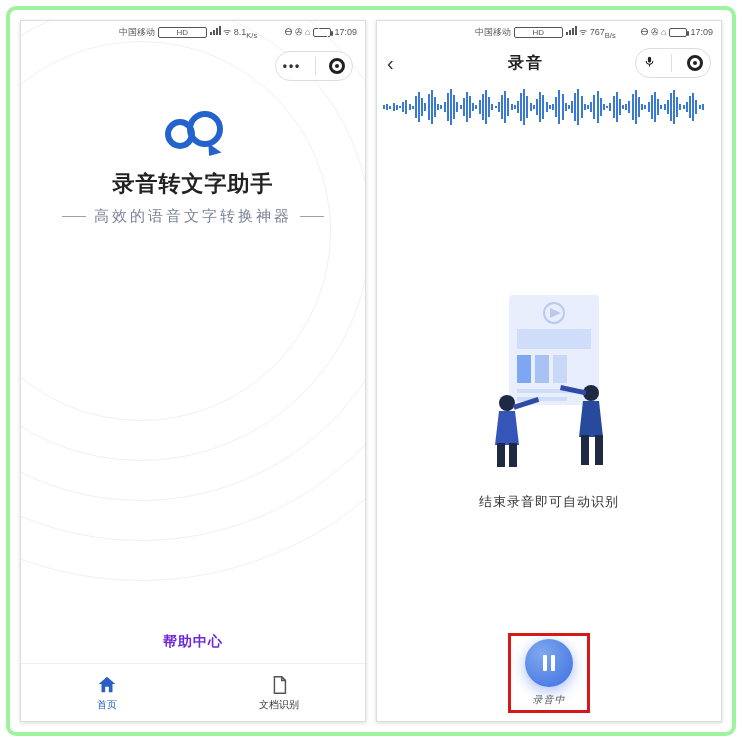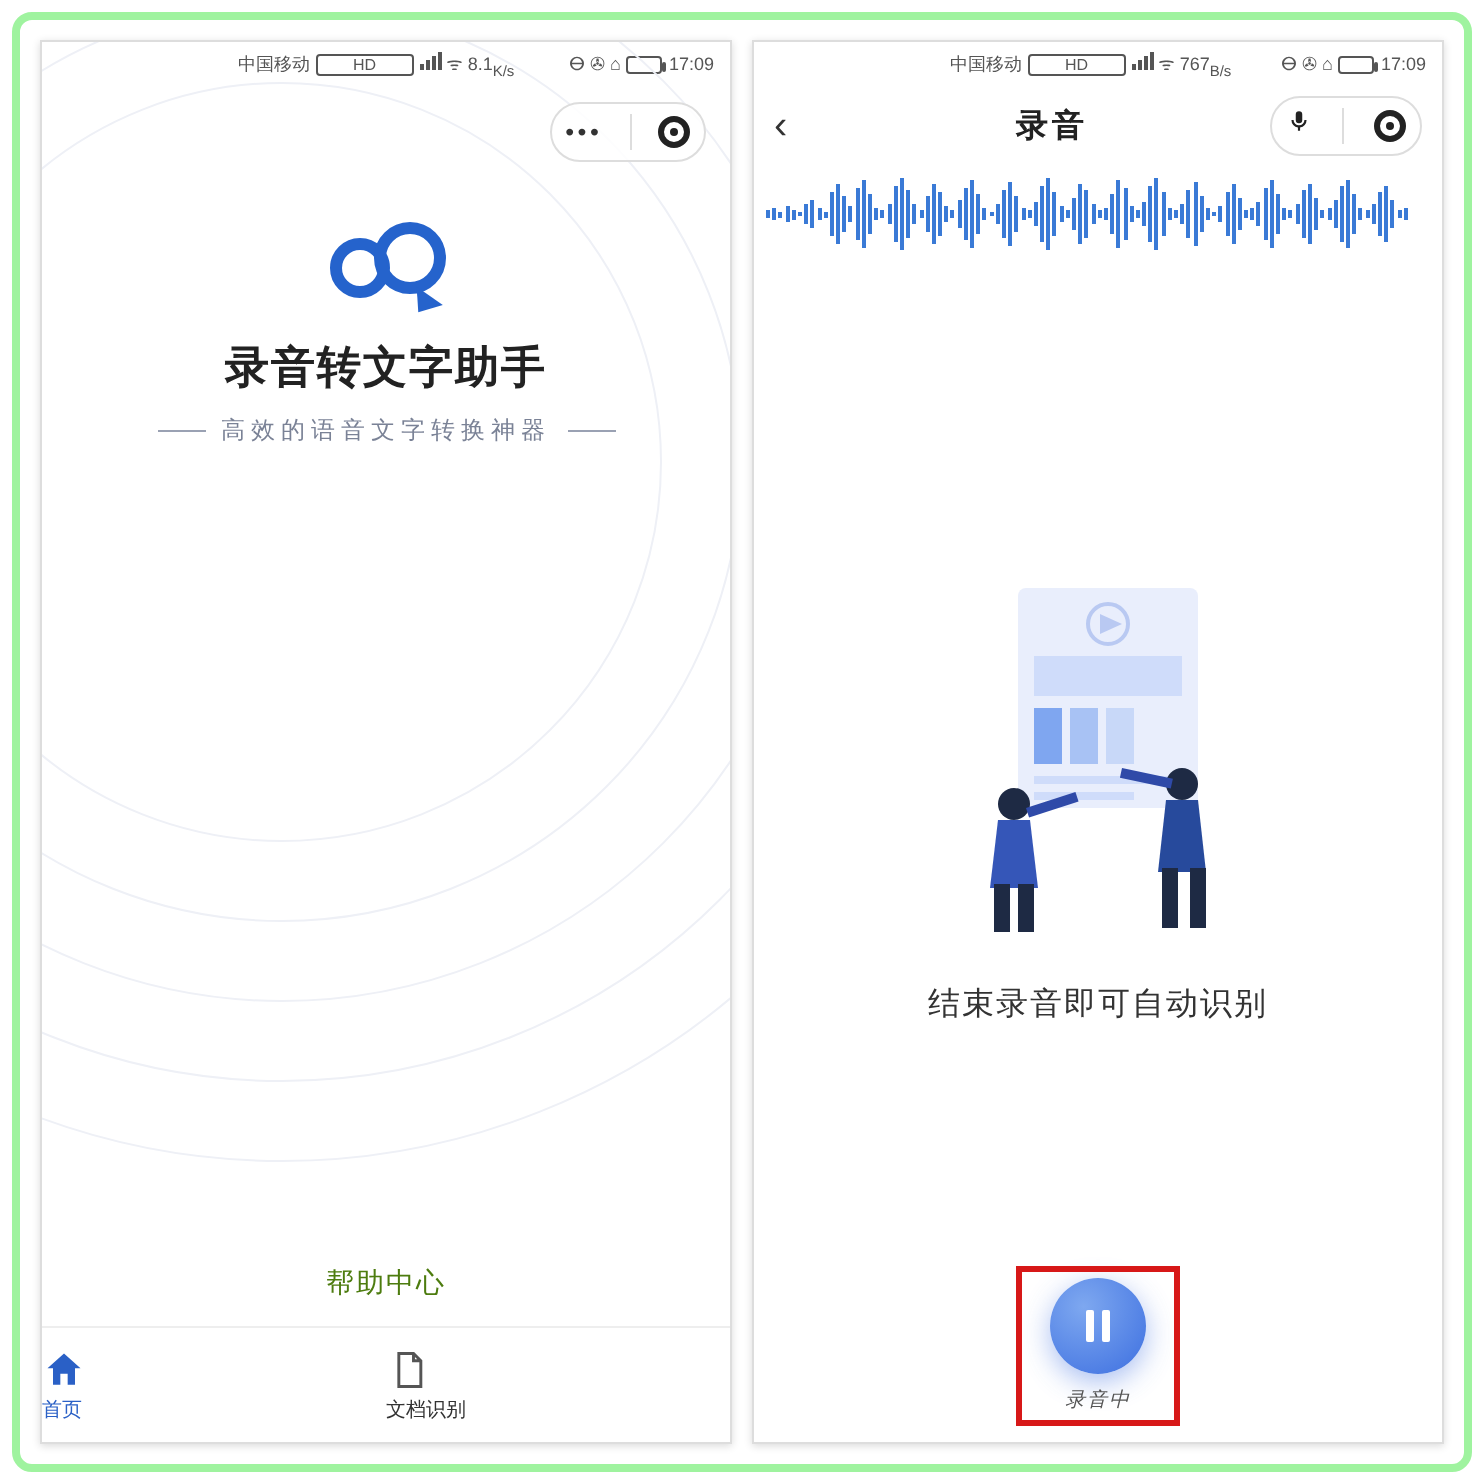--- a/index.html
+++ b/index.html
@@ -80,45 +80,45 @@
   .logo {
     margin: 68px auto 10px;
     width:60px;height:48px;position:relative;
   }
   .logo .c1{ position:absolute; left:2px; top:8px; width:30px;height:30px;border:6px solid #2563cc;border-radius:50%;}
   .logo .c2{ position:absolute; right:0px; top:0px; width:36px;height:36px;border:6px solid #2563cc;border-radius:50%;}
   .logo .tail{ position:absolute; right:3px; bottom:2px; width:0;height:0;border-left:8px solid transparent;border-right:8px solid transparent;border-top:10px solid #2563cc; transform:rotate(35deg);}
   .app-title{ text-align:center; font-size:22px; font-weight:700; color:#222; letter-spacing:1px;}
   .subtitle-row{ display:flex;align-items:center;justify-content:center;gap:8px;margin:8px 0 0;}
   .subtitle-row .line{ width:24px;height:1px;background:#9aa1b3;}
-  .subtitle{ font-size:12px; color:#7a8296; letter-spacing:3px;font-family:Liberation Serif, serif;}
+  .subtitle{ font-size:15px; color:#7a8296; letter-spacing:3px;font-family:Liberation Serif, serif;}
 
   .cards { padding: 34px 14px 0; display:flex; flex-direction:column; gap:18px; position:relative;}
   .card {
     border-radius:6px; padding:16px 16px; display:flex; align-items:center; gap:14px; color:#fff;
     box-shadow: 0 4px 12px rgba(40,60,140,0.12);
     position:relative;
   }
   .card.blue1{ background:#5159c6;}
   .card.blue2{ background:#5b9ce8;}
   .card .iconcirc{
     width:44px;height:44px;border-radius:50%;background:#fff;display:flex;align-items:center;justify-content:center;flex:0 0 44px;
   }
   .card.blue1 .iconcirc svg{ fill:#5159c6;}
   .card.blue2 .iconcirc svg{ fill:#5b9ce8;}
   .card .txt .t{ font-size:15px; font-weight:600; margin-bottom:4px; letter-spacing:1px;}
   .card .txt .d{ font-size:10px; opacity:0.92; line-height:1.4;}
   .redbox{ position:absolute; inset:-5px; border:3px solid #d71818; pointer-events:none;}
 
-  .helpcenter{ text-align:center; color:#4d7c0f; font-size:14px; font-weight:400; margin-top:auto; padding-bottom:12px; letter-spacing:1px;}
+  .helpcenter{ text-align:center; color:#6d28d9; font-size:14px; font-weight:700; margin-top:auto; padding-bottom:12px; letter-spacing:1px;}
 
   .tabbar{
     height:58px; border-top:1px solid #eee; background:#fff; display:flex;
   }
-  .tabbar .tab{ flex:1; display:flex; flex-direction:column; justify-content:center; gap:2px; font-size:10px; color:#333;}
+  .tabbar .tab{ flex:1; display:flex; flex-direction:column; align-items:center; justify-content:center; gap:2px; font-size:10px; color:#333;}
   .tabbar .tab.active{ color:#2a60c6;}
   .tabbar .tab svg{ width:22px;height:22px;}
 
   
   .r-header{ height:40px; display:flex; align-items:center; padding:0 10px; gap:6px;}
   .r-back{ width:30px; font-size:20px; color:#333;}
   .r-title{ flex:1; text-align:center; font-size:16px; font-weight:600; color:#222; letter-spacing:2px;}
   .r-pill{
     width:76px; height:30px; border:1px solid #ddd; border-radius:15px;
     display:flex; align-items:center; justify-content:space-around; background:#fff;
@@ -126,21 +126,21 @@
   .r-pill .mic svg{width:13px;height:13px;fill:#222;}
   .r-pill .sep{width:1px;height:18px;background:#ddd;}
   .r-pill .targ{ width:16px;height:16px;border:3px solid #222;border-radius:50%; position:relative;}
   .r-pill .targ::after{content:"";position:absolute;inset:3px;background:#222;border-radius:50%;}
 
   .wave{ height:48px; padding:0 6px; display:flex; align-items:center; gap:1.2px; overflow:hidden;}
   .wave i{ width:2px; background:#3a7ad6; display:block;}
 
   .illus{ flex:1; display:flex; flex-direction:column; align-items:center; justify-content:center; padding-top:30px;}
   .illus svg{ width:200px; height:190px;}
-  .illus-cap{ font-size:16px; color:#333; margin-top:18px; letter-spacing:1px;}
+  .illus-cap{ font-size:13px; color:#333; margin-top:18px; letter-spacing:1px;}
 
   .recbar{ height:86px; display:flex; flex-direction:column; align-items:center; justify-content:flex-start; position:relative; padding-top:4px;font-style:italic;}
   .recbtn{
     width:48px;height:48px;border-radius:50%;
     background: radial-gradient(circle at 35% 30%, #7ea8f0, #3d6fe0);
     box-shadow: 0 4px 14px rgba(61,111,224,0.45);
     display:flex;align-items:center;justify-content:center;
   }
   .recbtn .pause{ display:flex; gap:4px;}
   .recbtn .pause i{ width:4px;height:16px;background:#fff;border-radius:1px;}

